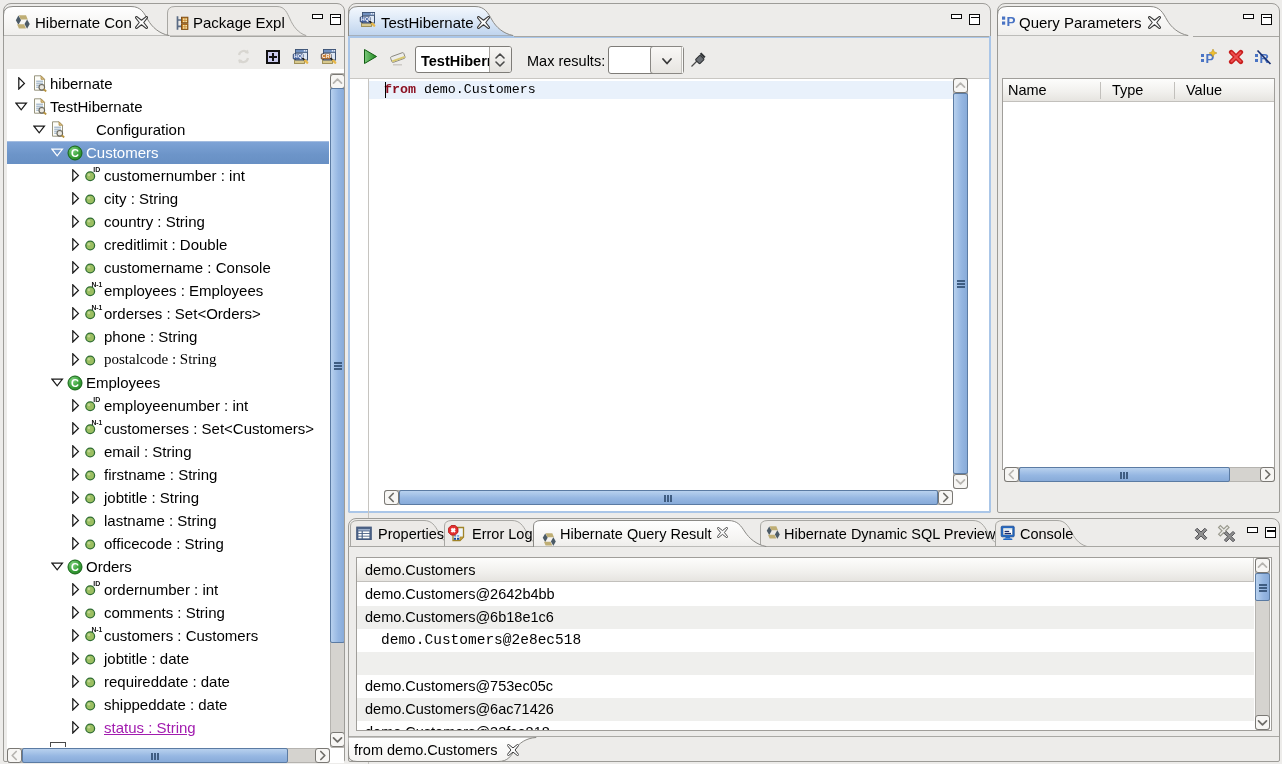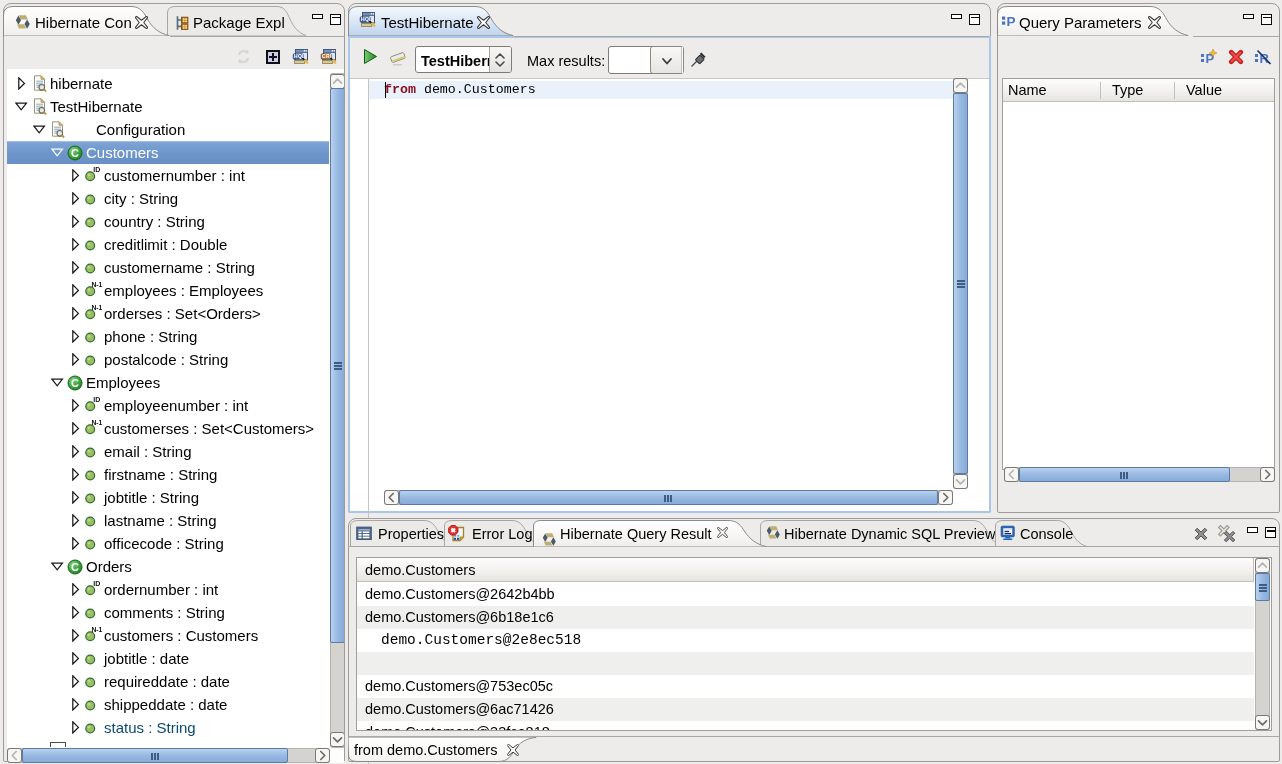--- a/index.html
+++ b/index.html
@@ -171,21 +171,21 @@
 <circle cx="3.9" cy="7.2" r="1.3" fill="#c2d898" fill-opacity="0.9"></circle>
 </svg>
 <div class="abs" style="left:101px;top:230px;height:23px;line-height:23px;color:#000;white-space:nowrap;font-size:15px;">creditlimit : Double</div>
 <svg class="abs" style="left:66px;top:258px" width="13" height="13" viewBox="0 0 13 13">
           <path d="M3.8,0.8 V12 L9.4,6.4 Z" fill="none" stroke="#1a1a1a" stroke-width="1.25" stroke-linejoin="miter"></path>
         </svg>
 <svg class="abs" style="left:82px;top:257px" width="19" height="17" viewBox="0 0 19 17">
 <circle cx="5.2" cy="8.5" r="4.4" fill="#9cbf62" stroke="#2f6d33" stroke-width="1.25"></circle>
 <circle cx="3.9" cy="7.2" r="1.3" fill="#c2d898" fill-opacity="0.9"></circle>
 </svg>
-<div class="abs" style="left:101px;top:253px;height:23px;line-height:23px;color:#000;white-space:nowrap;font-size:15px;">customername : String</div>
+<div class="abs" style="left:101px;top:253px;height:23px;line-height:23px;color:#000;white-space:nowrap;font-size:15px;">customername : Console</div>
 <svg class="abs" style="left:66px;top:281px" width="13" height="13" viewBox="0 0 13 13">
           <path d="M3.8,0.8 V12 L9.4,6.4 Z" fill="none" stroke="#1a1a1a" stroke-width="1.25" stroke-linejoin="miter"></path>
         </svg>
 <svg class="abs" style="left:82px;top:278px" width="19" height="17" viewBox="0 0 19 17">
 <circle cx="5.2" cy="10.2" r="4.4" fill="#9cbf62" stroke="#2f6d33" stroke-width="1.25"></circle>
 <circle cx="3.9" cy="8.899999999999999" r="1.3" fill="#c2d898" fill-opacity="0.9"></circle>
 <text x="6.4" y="6" font-family="Liberation Sans" font-size="6.8" font-weight="bold" fill="#111">N-1</text>
         </svg>
 <div class="abs" style="left:101px;top:276px;height:23px;line-height:23px;color:#000;white-space:nowrap;font-size:15px;">employees : Employees</div>
 <svg class="abs" style="left:66px;top:304px" width="13" height="13" viewBox="0 0 13 13">
@@ -205,21 +205,21 @@
 <circle cx="3.9" cy="7.2" r="1.3" fill="#c2d898" fill-opacity="0.9"></circle>
 </svg>
 <div class="abs" style="left:101px;top:322px;height:23px;line-height:23px;color:#000;white-space:nowrap;font-size:15px;">phone : String</div>
 <svg class="abs" style="left:66px;top:350px" width="13" height="13" viewBox="0 0 13 13">
           <path d="M3.8,0.8 V12 L9.4,6.4 Z" fill="none" stroke="#1a1a1a" stroke-width="1.25" stroke-linejoin="miter"></path>
         </svg>
 <svg class="abs" style="left:82px;top:349px" width="19" height="17" viewBox="0 0 19 17">
 <circle cx="5.2" cy="8.5" r="4.4" fill="#9cbf62" stroke="#2f6d33" stroke-width="1.25"></circle>
 <circle cx="3.9" cy="7.2" r="1.3" fill="#c2d898" fill-opacity="0.9"></circle>
 </svg>
-<div class="abs" style="left:101px;top:345px;height:23px;line-height:23px;color:#000;white-space:nowrap;font-size:15px;">postalcode : String</div>
+<div class="abs" style="left:101px;top:345px;height:23px;line-height:23px;color:#000;white-space:nowrap;font-size:15px;font-family:Liberation Serif, serif;">postalcode : String</div>
 <svg class="abs" style="left:48px;top:373px" width="13" height="13" viewBox="0 0 13 13">
           <path d="M1,3.2 H11.4 L6.2,9.8 Z" fill="none" stroke="#1a1a1a" stroke-width="1.25" stroke-linejoin="miter"></path>
         </svg>
 <svg class="abs" style="left:64px;top:372px" width="16" height="16" viewBox="0 0 16 16">
 <defs>
             <radialGradient id="cg64372" cx="0.35" cy="0.3" r="0.9">
               <stop offset="0" stop-color="#7fd07f"></stop>
               <stop offset="0.5" stop-color="#3da33d"></stop>
               <stop offset="1" stop-color="#1d791d"></stop>
             </radialGradient>
@@ -351,21 +351,21 @@
 <circle cx="3.9" cy="7.2" r="1.3" fill="#c2d898" fill-opacity="0.9"></circle>
 </svg>
 <div class="abs" style="left:101px;top:690px;height:23px;line-height:23px;color:#000;white-space:nowrap;font-size:15px;">shippeddate : date</div>
 <svg class="abs" style="left:66px;top:718px" width="13" height="13" viewBox="0 0 13 13">
           <path d="M3.8,0.8 V12 L9.4,6.4 Z" fill="none" stroke="#1a1a1a" stroke-width="1.25" stroke-linejoin="miter"></path>
         </svg>
 <svg class="abs" style="left:82px;top:717px" width="19" height="17" viewBox="0 0 19 17">
 <circle cx="5.2" cy="8.5" r="4.4" fill="#9cbf62" stroke="#2f6d33" stroke-width="1.25"></circle>
 <circle cx="3.9" cy="7.2" r="1.3" fill="#c2d898" fill-opacity="0.9"></circle>
 </svg>
-<div class="abs" style="left:101px;top:713px;height:23px;line-height:23px;color:#0c4a6e;white-space:nowrap;font-size:15px;">status : String</div>
+<div class="abs" style="left:101px;top:713px;height:23px;line-height:23px;color:#a21caf;white-space:nowrap;font-size:15px;text-decoration:underline;">status : String</div>
 <div class="abs" style="left:47px;top:739px;width:16px;height:5px;border:1px solid #4a4a4a;border-bottom:none;box-sizing:border-box;"></div>
 </div>
     </div>
 <div class="abs" style="left:327px;top:70px;width:15px;height:675px;background:#d5d3cf;border:1px solid #b5b3af;border-radius:2px;box-sizing:border-box;"></div>
 <svg class="abs" style="left:327px;top:71px" width="15" height="15" viewBox="0 0 15 15">
 <rect x="0.5" y="0.5" width="14" height="14" rx="2.5" fill="#f7f6f4" stroke="#7a7874"></rect>
 <path d="M3.5,9.2 L7.5,5.2 L11.5,9.2" fill="none" stroke="#b6b4b0" stroke-width="1.7" stroke-linecap="round" stroke-linejoin="round"></path>
 </svg>
 <svg class="abs" style="left:327px;top:729px" width="15" height="15" viewBox="0 0 15 15">
 <rect x="0.5" y="0.5" width="14" height="14" rx="2.5" fill="#f7f6f4" stroke="#7a7874"></rect>

